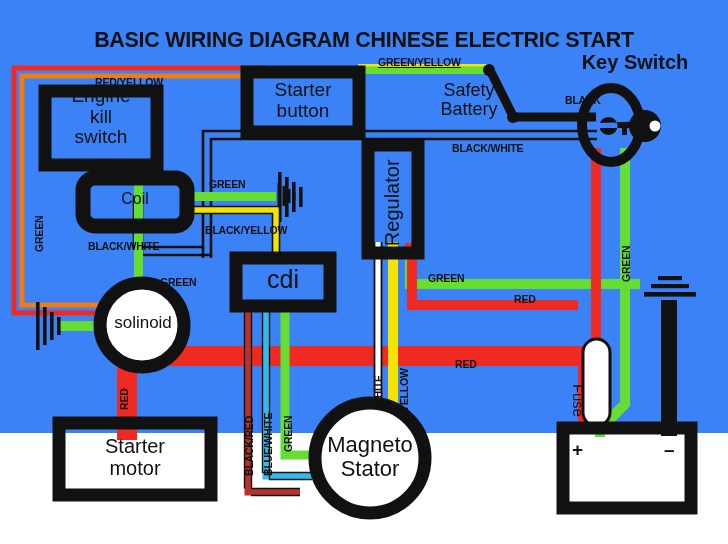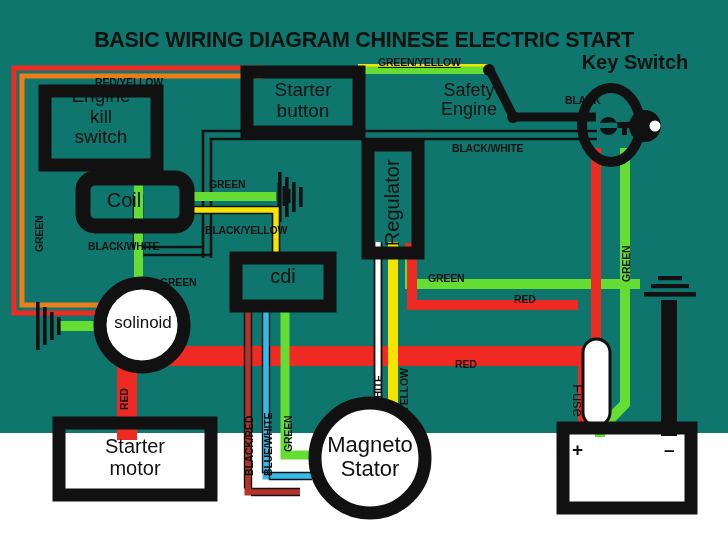--- a/index.html
+++ b/index.html
@@ -1,18 +1,18 @@
 <!DOCTYPE html>
 <html><head>
 <meta charset="utf-8">
 <style>
   html,body{margin:0;padding:0;background:#fff;}
   body{width:728px;height:544px;overflow:hidden;
        font-family:"Liberation Sans","DejaVu Sans",sans-serif;}
-  #stage{position:relative;width:728px;height:433px;background:#0f766e;}
+  #stage{position:relative;width:728px;height:433px;background:#3b82f6;}
   svg#wire{position:absolute;left:0;top:0;width:728px;height:544px;}
 
   
   .lbl{position:absolute;font-weight:bold;color:#111;white-space:nowrap;
        letter-spacing:-0.2px;}
   .wlbl{font-size:10.5px;}
   .vlbl{font-size:10.5px;transform-origin:0 0;}
   .boxtxt{position:absolute;color:#111;white-space:pre;text-align:center;
           font-weight:normal;line-height:1.08;}
   #title{position:absolute;left:0;top:28px;width:728px;text-align:center;
@@ -189,26 +189,26 @@
       <rect x="368" y="145" width="50" height="108" stroke-width="13"></rect>
       <rect x="59" y="423" width="152" height="72" stroke-width="13"></rect>
       <rect x="563" y="428" width="128" height="80" stroke-width="13"></rect>
     </g>
   </svg>
 
   <div class="boxtxt" style="left:45px;top:86px;width:112px;font-size:19px;">Engine
 kill
 switch</div>
 
-  <div class="boxtxt" style="left:72px;top:190px;width:104px;font-size:20px;">Coil</div>
+  <div class="boxtxt" style="left:83px;top:190px;width:104px;font-size:16px;">Coil</div>
 
   <div class="boxtxt" style="left:247px;top:80px;width:112px;font-size:19px;">Starter
 button</div>
 
-  <div class="boxtxt" style="left:236px;top:266px;width:94px;font-size:20px;">cdi</div>
+  <div class="boxtxt" style="left:236px;top:266px;width:94px;font-size:25px;">cdi</div>
 
   <div class="boxtxt" style="left:318px;top:192px;width:150px;font-size:20px;
               transform:rotate(-90deg);">Regulator</div>
 
   <div class="boxtxt" style="left:100px;top:314px;width:86px;font-size:17px;">solinoid</div>
 
   <div class="boxtxt" style="left:59px;top:436px;width:152px;font-size:20px;">Starter
 motor</div>
 
   <div class="boxtxt" style="left:315px;top:433px;width:110px;font-size:22px;">Magneto
@@ -217,21 +217,21 @@
 
   <div class="boxtxt" style="left:572px;top:440px;font-size:19px;font-weight:bold;">+</div>
   <div class="boxtxt" style="left:664px;top:440px;font-size:19px;font-weight:bold;">–</div>
 
   <div class="lbl" style="left:587px;top:384px;font-size:15px;
               transform:rotate(90deg);transform-origin:0 0;font-weight:normal;">Fuse</div>
 
   <div class="boxtxt" style="left:560px;top:52px;width:150px;font-size:20px;font-weight:bold;">Key Switch</div>
 
   <div class="boxtxt" style="left:432px;top:81px;width:74px;font-size:18px;">Safety
-Engine</div>
+Battery</div>
 
   <div class="lbl wlbl" style="left:95px;top:76px;text-align:right;">RED/YELLOW</div>
 
   <div class="lbl wlbl" style="left:378px;top:56px;text-decoration:underline;">GREEN/YELLOW</div>
 
   <div class="lbl wlbl" style="left:521px;top:94px;padding-left:44px;">BLACK</div>
 
   <div class="lbl wlbl" style="left:452px;top:142px;">BLACK/WHITE</div>
 
   <div class="lbl wlbl" style="left:209px;top:178px;">GREEN</div>

